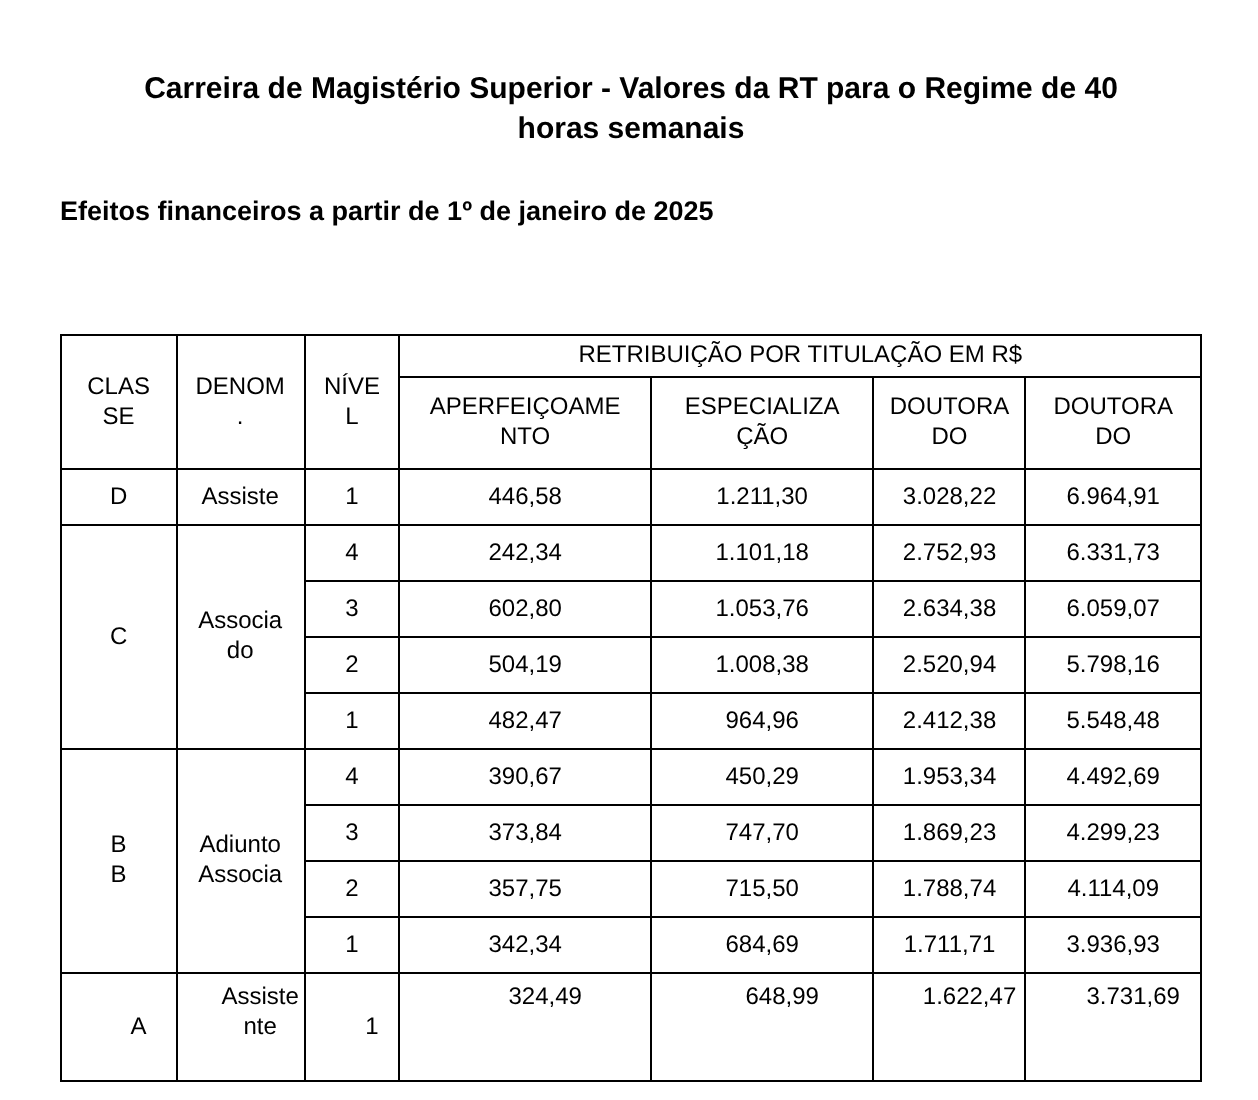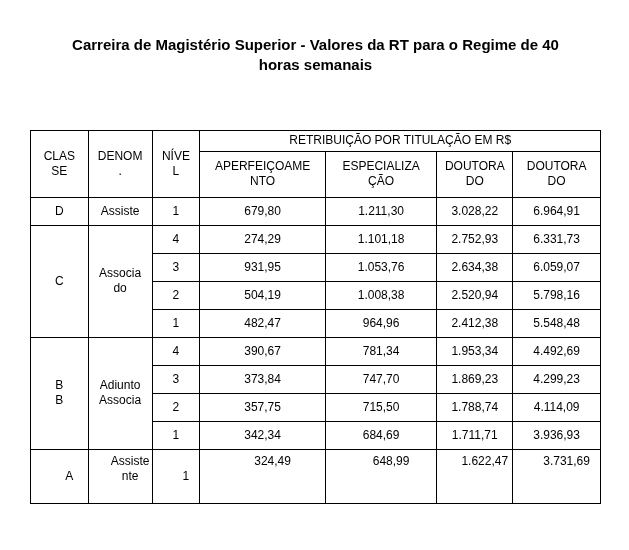--- a/index.html
+++ b/index.html
@@ -56,20 +56,21 @@
   tbody tr.tall td { vertical-align: top; padding-top: 4px; padding-left: 22px; }
   tbody tr.tall td.classe,
   tbody tr.tall td.nivel { vertical-align: middle; padding-top: 1px; }
 </style>
 </head>
 <body>
 
 <div class="page">
   <h1 class="page-title">Carreira de Magistério Superior - Valores da RT para o Regime de 40
 horas semanais</h1>
+  <h2 class="page-subtitle">Efeitos financeiros a partir de 1º de janeiro de 2025</h2>
 
   <table class="rt-table">
     <colgroup>
       <col style="width:58px">
       <col style="width:64px">
       <col style="width:48px">
       <col style="width:126px">
       <col style="width:112px">
       <col style="width:76px">
       <col style="width:88px">
@@ -93,38 +94,38 @@
 DO</th>
           <th>DOUTORA
 DO</th>
         </tr>
     </thead>
     <tbody id="table-body">
         <tr>
           <td rowspan="1" class="classe">D</td>
           <td rowspan="1" class="denom">Assiste</td>
           <td class="nivel">1</td>
-          <td class="value">679,80</td>
+          <td class="value">446,58</td>
           <td class="value">1.211,30</td>
           <td class="value">3.028,22</td>
           <td class="value">6.964,91</td>
         </tr>
         <tr>
           <td rowspan="4" class="classe">C</td>
           <td rowspan="4" class="denom">Associa
 do</td>
           <td class="nivel">4</td>
-          <td class="value">274,29</td>
+          <td class="value">242,34</td>
           <td class="value">1.101,18</td>
           <td class="value">2.752,93</td>
           <td class="value">6.331,73</td>
         </tr>
         <tr>
           <td class="nivel">3</td>
-          <td class="value">931,95</td>
+          <td class="value">602,80</td>
           <td class="value">1.053,76</td>
           <td class="value">2.634,38</td>
           <td class="value">6.059,07</td>
         </tr>
         <tr>
           <td class="nivel">2</td>
           <td class="value">504,19</td>
           <td class="value">1.008,38</td>
           <td class="value">2.520,94</td>
           <td class="value">5.798,16</td>
@@ -136,21 +137,21 @@
           <td class="value">2.412,38</td>
           <td class="value">5.548,48</td>
         </tr>
         <tr>
           <td rowspan="4" class="classe">B
 B</td>
           <td rowspan="4" class="denom">Adiunto
 Associa</td>
           <td class="nivel">4</td>
           <td class="value">390,67</td>
-          <td class="value">781,34</td>
+          <td class="value">450,29</td>
           <td class="value">1.953,34</td>
           <td class="value">4.492,69</td>
         </tr>
         <tr>
           <td class="nivel">3</td>
           <td class="value">373,84</td>
           <td class="value">747,70</td>
           <td class="value">1.869,23</td>
           <td class="value">4.299,23</td>
         </tr>

